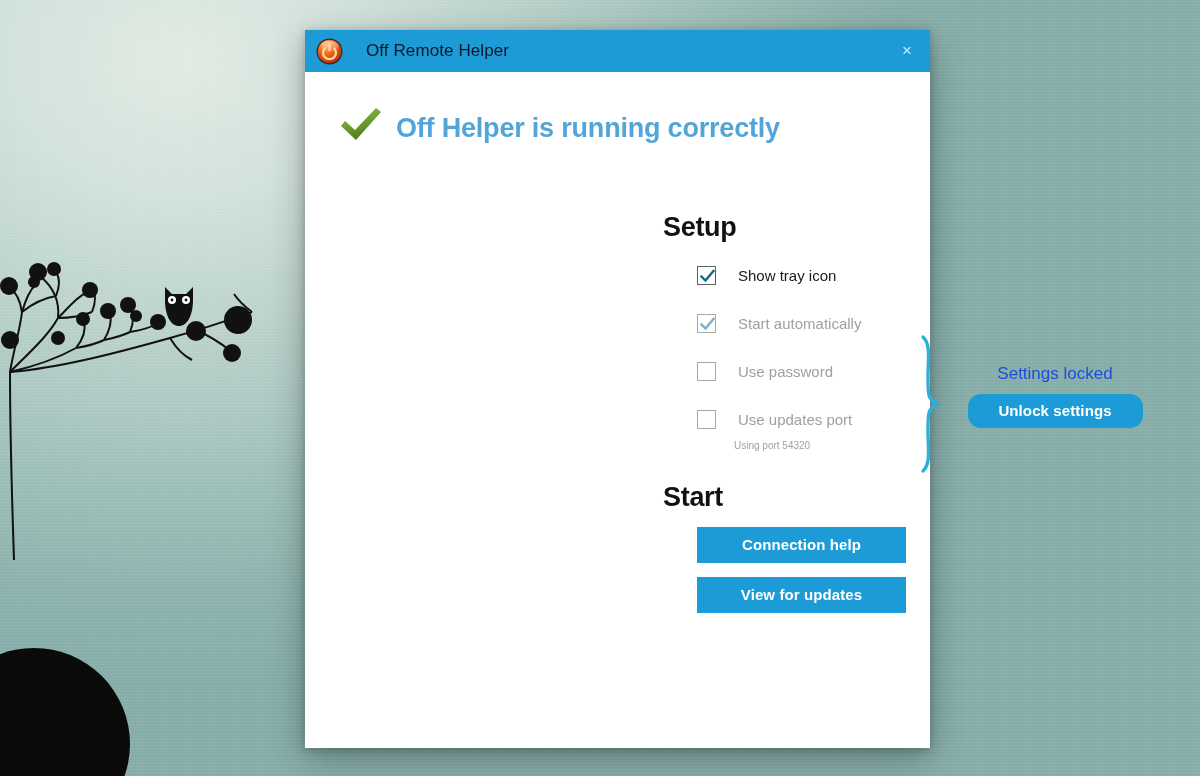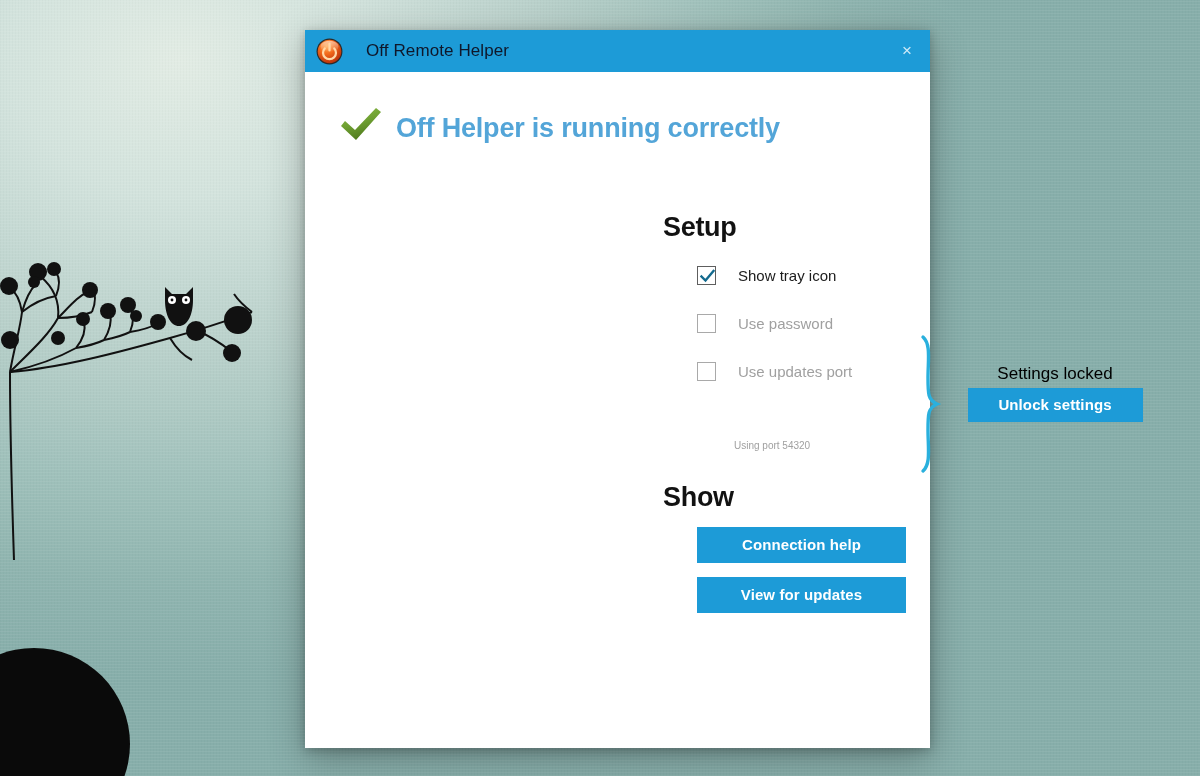--- a/index.html
+++ b/index.html
@@ -176,38 +176,38 @@
   #lock-brace { position: absolute; left: 612px; top: 262px; }
   #lock-panel {
     position: absolute;
     left: 650px;
     top: 292px;
     width: 200px;
     text-align: center;
   }
   #lock-status {
     font-size: 17px;
-    color: #000000;
-    margin-bottom: 4px;
+    color: #1d4ed8;
+    margin-bottom: 10px;
   }
 
   .blue-button {
     display: inline-block;
     background: #1d9bd7;
     color: #ffffff;
     border: none;
     font-family: "Liberation Sans", sans-serif;
     font-size: 15px;
     font-weight: bold;
     letter-spacing: .1px;
     cursor: pointer;
     padding: 0;
     text-align: center;
   }
-  #unlock-button { width: 175px; height: 34px; line-height: 34px; }
+  #unlock-button { width: 175px; height: 34px; line-height: 34px; border-radius: 13px; }
 
   #help-buttons { position: absolute; left: 392px; top: 455px; }
   .help-button {
     display: block;
     width: 209px;
     height: 36px;
     line-height: 36px;
     margin-bottom: 14px;
   }
 
@@ -357,20 +357,28 @@
 
         <div class="check-row">
           <span class="cbox">
             <svg width="17" height="17" viewBox="0 0 17 17">
               <path d="M2.5 8.5 L6.5 12.5 L14.5 3" stroke="#136a8e" stroke-width="2.4" fill="none" stroke-linecap="square"></path>
             </svg>
           </span>
           <span class="check-label">Show tray icon</span>
         </div>
 
+        <div class="check-row locked">
+          <span class="cbox">
+            <svg width="17" height="17" viewBox="0 0 17 17">
+              <path d="M2.5 8.5 L6.5 12.5 L14.5 3" stroke="#76b2cb" stroke-width="2.4" fill="none" stroke-linecap="square"></path>
+            </svg>
+          </span>
+          <span class="check-label">Start automatically</span>
+        </div>
 
         <div class="check-row locked">
           <span class="cbox"></span>
           <span class="check-label">Use password</span>
         </div>
 
         <div class="check-row locked">
           <span class="cbox"></span>
           <span class="check-label">Use updates port</span>
         </div>
@@ -381,21 +389,21 @@
       <svg id="lock-brace" width="26" height="140" viewBox="0 0 26 140">
         <path d="M6 3 C 14 10, 11 26, 11 44 C 11 60, 11 66, 20 70
                  C 11 74, 11 80, 11 96 C 11 114, 14 130, 6 137" stroke="#2ab0dd" stroke-width="3.4" fill="none" stroke-linecap="round"></path>
       </svg>
 
       <div id="lock-panel">
         <div id="lock-status">Settings locked</div>
         <button class="blue-button" id="unlock-button">Unlock settings</button>
       </div>
 
-      <h2 class="section-heading" id="help-heading">Show</h2>
+      <h2 class="section-heading" id="help-heading">Start</h2>
 
       <div id="help-buttons">
         <button class="blue-button help-button">Connection help</button>
         <button class="blue-button help-button">View for updates</button>
       </div>
     </div>
 
   </div>
 </div>
 

